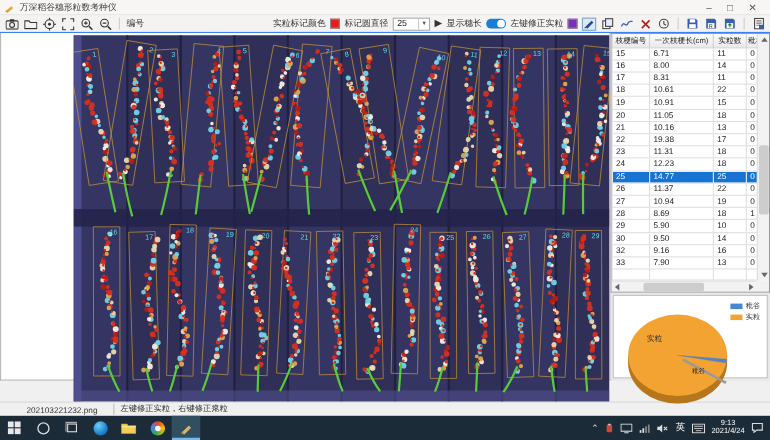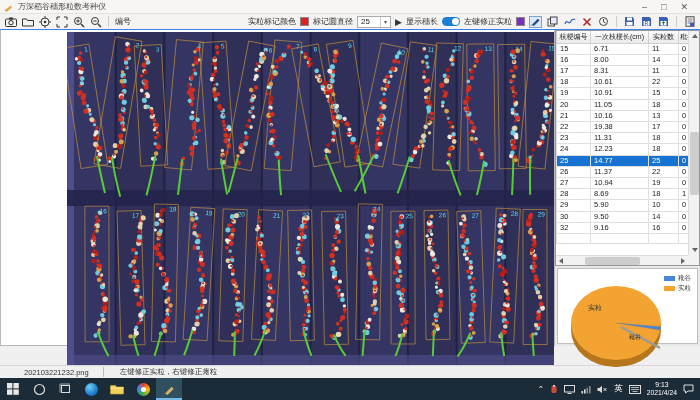--- a/index.html
+++ b/index.html
@@ -65,21 +65,21 @@
   
   .chart-wrap { flex:1; margin:2px; background:#fff; border:1px solid #bfbfbf; position:relative; }
   .legend { position:absolute; top:5px; right:6px; font-size:6.5px; color:#333; }
   .legend .li { display:flex; align-items:center; gap:3px; margin-bottom:1px; }
   .legend .sw { width:11px; height:5px; display:inline-block; }
 
   
   .statusbar { height:13px; flex:0 0 13px; background:#f0f0f0; border-top:1px solid #d7d7d7;
     display:flex; align-items:center; font-size:7.5px; color:#333;margin-top:19px; }
   .statusbar .fname { margin-left:24px; }
-  .statusbar .hint { margin-left:14px; border-left:1px solid #bbb; padding-left:16px; }
+  .statusbar .hint { margin-left:14px; border-left:1px solid #bbb; padding-left:6px; }
 
   
   .taskbar { height:22px; flex:0 0 22px; background:#1b2b38; display:flex; align-items:stretch; color:#eee; }
   .tb-btn { width:26px; display:flex; align-items:center; justify-content:center; }
   .tb-btn.active { background:#31505f; box-shadow:inset 0 -2px 0 #76b9ed; }
   .tb-right { margin-left:auto; display:flex; align-items:center; gap:6px; padding-right:6px; }
   .tray-gl { font-size:8px; color:#e5e5e5; }
   .ime { font-size:8.5px; color:#fff; }
   .clockblk { text-align:center; font-size:6.8px; line-height:8px; color:#fff; }
   .circle-edge { width:13px; height:13px; border-radius:50%;
@@ -1959,20 +1959,26 @@
                 <td>14</td>
                 <td>0</td>
               </tr>
               <tr>
                 <td>32</td>
                 <td>9.16</td>
                 <td>16</td>
                 <td>0</td>
               </tr>
               <tr>
+                <td>33</td>
+                <td>7.90</td>
+                <td>13</td>
+                <td>0</td>
+              </tr>
+              <tr>
                 <td></td>
                 <td></td>
                 <td></td>
                 <td></td>
               </tr>
             </tbody>
         </table>
         <div class="vscroll">
           <div class="arr" style="top:0">
               <span class="tri-up"></span>

